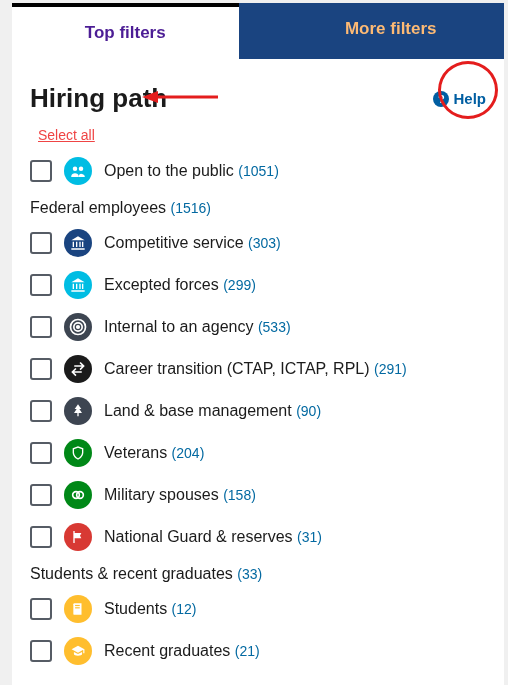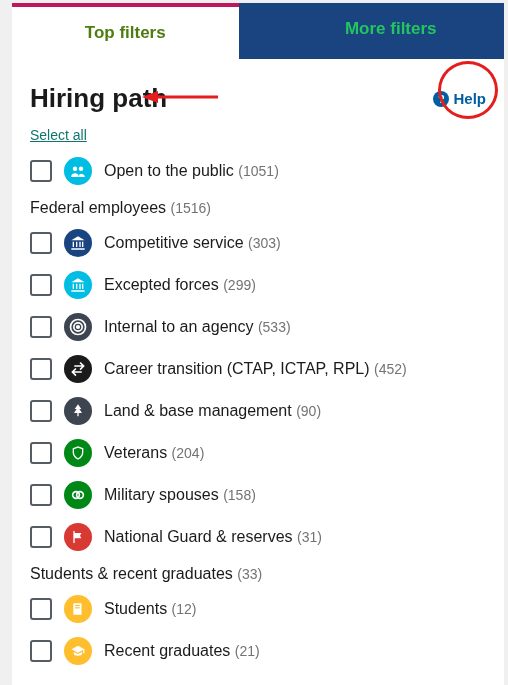--- a/index.html
+++ b/index.html
@@ -22,26 +22,26 @@
   .tab {
     flex: 1;
     padding: 16px 0;
     text-align: center;
     font-weight: 700;
     font-size: 17px;
     cursor: pointer;
   }
   .tab-active {
     background: #fff;
-    color: #4d7c0f;
-    border-top: 4px solid #be185d;
+    color: #4c1d95;
+    border-top: 4px solid #000000;
   }
   .tab-inactive {
     background: #1a4480;
-    color: #22c55e;
+    color: #fdba74;
     padding-left: 39px;
   }
   .panel {
     background: #fff;
     padding: 24px 18px 10px 18px;
   }
   .panel-header {
     display: flex;
     align-items: center;
     justify-content: space-between;
@@ -75,26 +75,27 @@
     border-radius:50%;
     pointer-events:none;
   }
   .arrow-anno {
     position:absolute;
     left: 110px;
     top: 8px;
     pointer-events:none;
   }
   .select-all {
-    color:#0f766e;
+    color:#ef4444;
     font-size:14px;
     text-decoration: underline;
     cursor:pointer;
     display:inline-block;
     margin-bottom:14px;
+    margin-left:8px;
   }
   .row {
     display:flex;
     align-items:center;
     gap:12px;
     margin-bottom:14px;
   }
   .checkbox {
     width:22px; height:22px;
     border:2px solid #565c65;
@@ -108,21 +109,21 @@
     border-radius:50%;
     display:flex; align-items:center; justify-content:center;
     flex-shrink:0;
     color:#fff;
   }
   .label {
     font-size:16px;
     color:#1b1b1b;
   }
   .count {
-    color:#737373;
+    color:#0369a1;
     font-size:14px;
   }
   .group-head {
     font-weight:400;
     font-size:16px;
     color:#1b1b1b;
     margin-bottom:12px;
   }
 </style>
 </head>
@@ -201,21 +202,21 @@
       <span class="label"><span>Internal to an agency</span> <span class="count">(533)</span></span>
     </div>
 
     <div class="row">
       <div class="checkbox"></div>
       <div class="icon" style="background:#1b1b1b">
         <svg width="18" height="18" viewBox="0 0 24 24" fill="#fff">
             <path d="M7 7h10l-3-3 1.5-1.5L21 8l-5.5 5.5L14 12l3-3H7zM17 17H7l3 3-1.5 1.5L3 16l5.5-5.5L10 12l-3 3h10z"></path>
           </svg>
       </div>
-      <span class="label"><span>Career transition (CTAP, ICTAP, RPL)</span> <span class="count">(452)</span></span>
+      <span class="label"><span>Career transition (CTAP, ICTAP, RPL)</span> <span class="count">(291)</span></span>
     </div>
 
     <div class="row">
       <div class="checkbox"></div>
       <div class="icon" style="background:#3d4551">
         <svg width="16" height="16" viewBox="0 0 24 24" fill="#fff">
             <path d="M12 2l5 7h-3l4 6h-5v5h-2v-5H6l4-6H7z"></path>
           </svg>
       </div>
       <span class="label"><span>Land &amp; base management</span> <span class="count">(90)</span></span>

